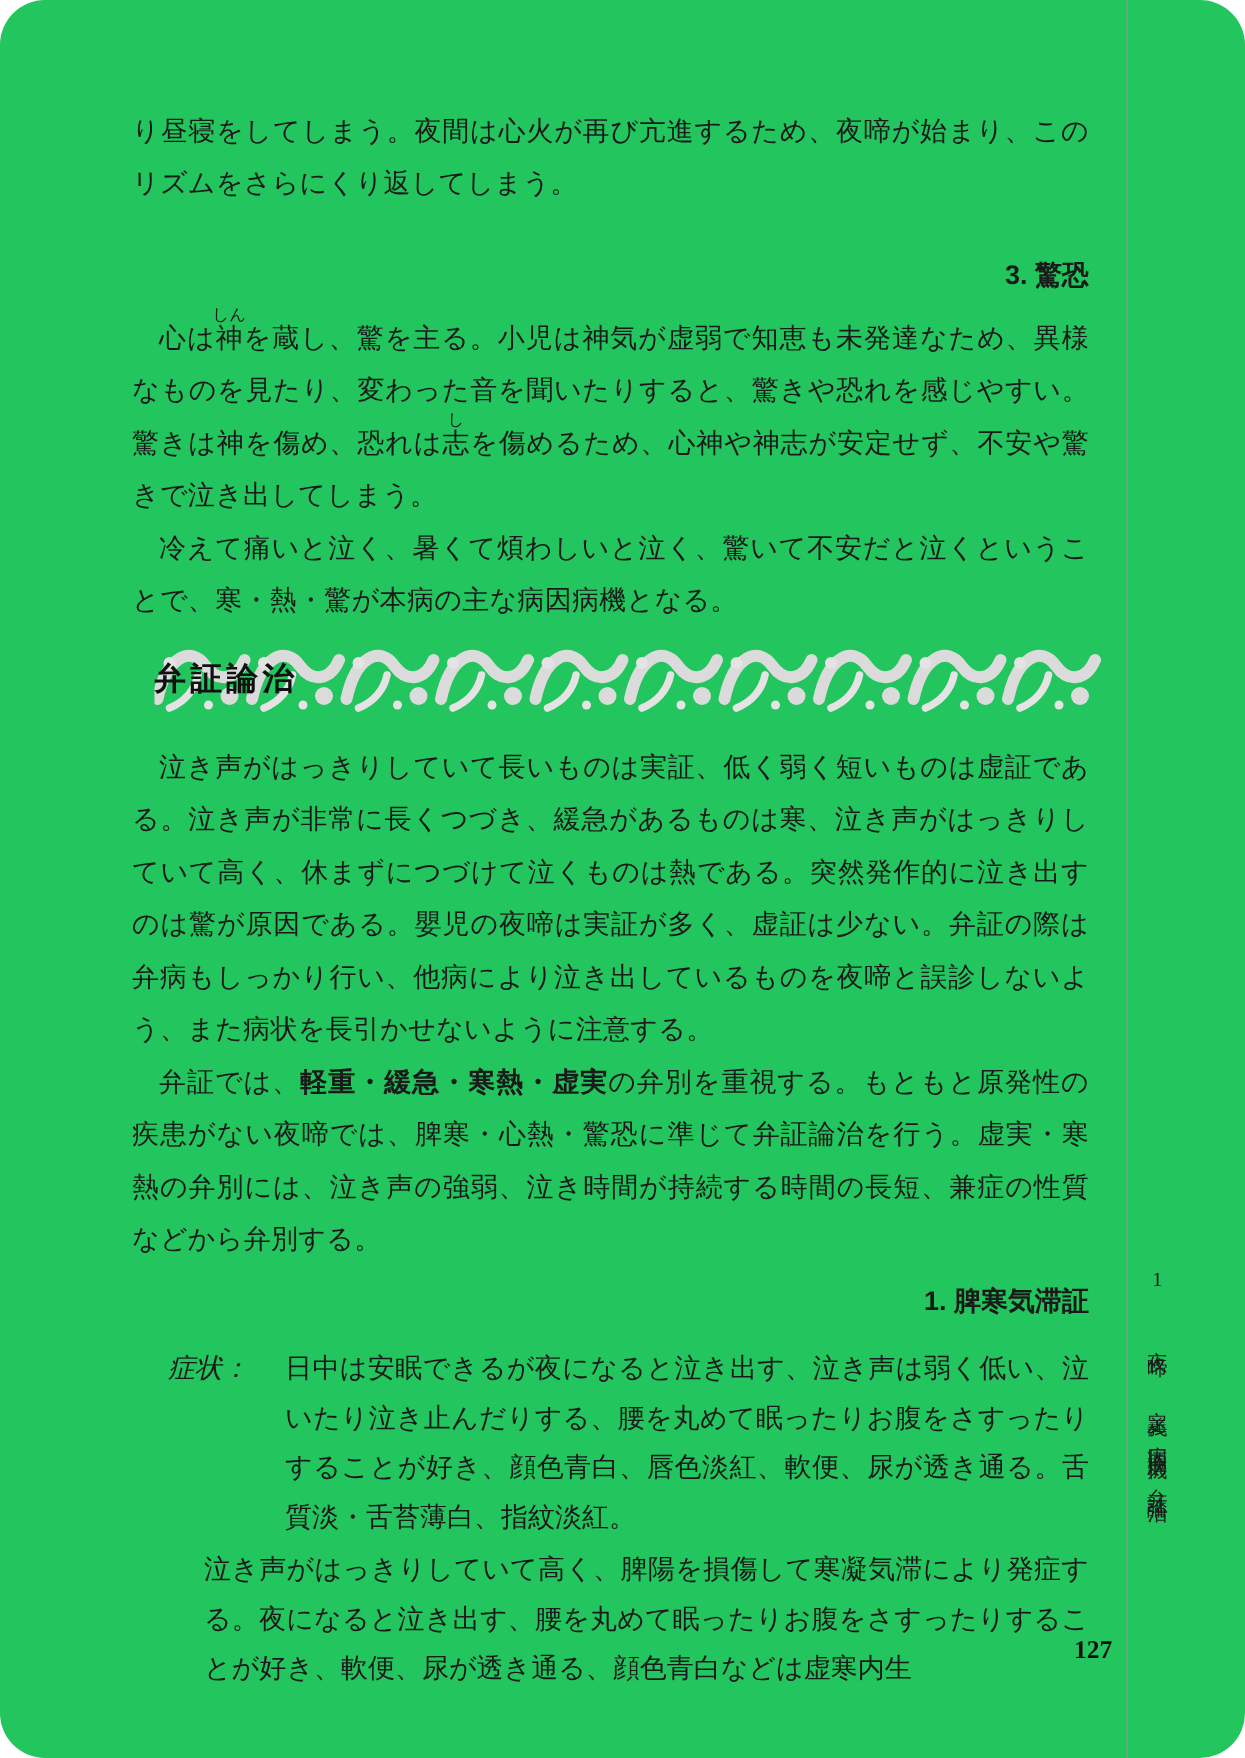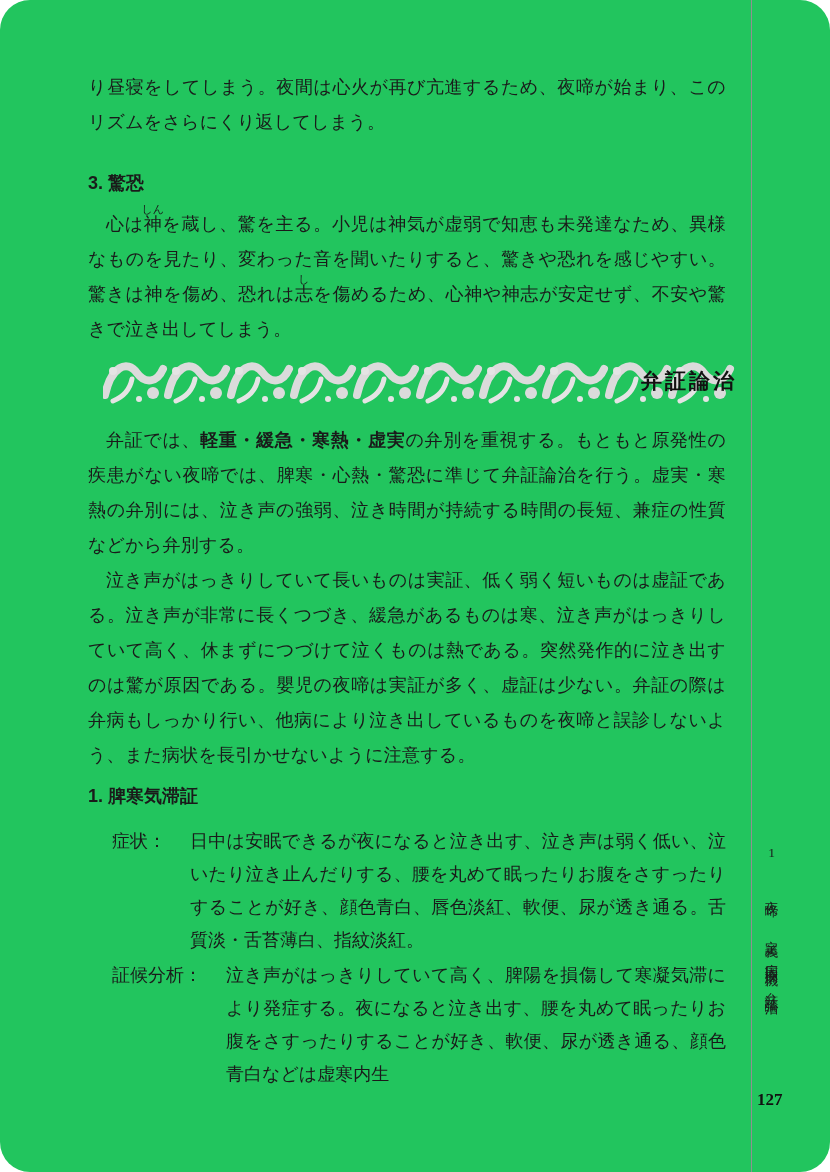--- a/index.html
+++ b/index.html
@@ -36,50 +36,51 @@
     font-size: 11px;
     line-height: 1;
     letter-spacing: 0;
     font-family: "Liberation Serif", "DejaVu Serif", serif;
   }
   h3.sec-head {
     font-family: "Liberation Sans", "DejaVu Sans", sans-serif;
     font-weight: bold;
     font-size: 18px;
     line-height: 26px;
+    text-align: right;
   }
   .head-kyoukyou { margin-top: 30px; margin-bottom: 8px; }
   .head-hikan   { margin-top: 10px; margin-bottom: 16px; }
   .banner {
     position: relative;
     margin-left: 15px;
     margin-top: 8px;
     margin-bottom: 16px;
     width: 634px;
     height: 52px;
     display: flex;
     align-items: center;
-    justify-content: flex-end;
+    justify-content: flex-start;
   }
   .banner svg { position: absolute; left: 0; top: 0; }
   .banner-title {
     position: relative;
     z-index: 2;
     font-weight: bold;
     font-size: 21px;
     letter-spacing: 3px;
     color: #111111;
   }
   .hang {
     display: flex;
     margin-left: 24px;
     font-size: 18px;
     line-height: 33px;
   }
-  .hang-label { white-space: nowrap; flex: none; }
+  .hang-label { white-space: nowrap; flex: none; font-style: italic; }
   .hang-body  { flex: 1; text-align: justify; margin-left: 24px; }
   .hang-ana { margin-top: 2px; }
   .side-rule {
     position: absolute;
     left: 751px;
     top: 0;
     width: 1px;
     height: 1172px;
     background: #909090;
   }
@@ -91,41 +92,42 @@
     text-orientation: upright;
     font-size: 13.5px;
     letter-spacing: 3px;
     color: #1a1a1a;
     font-family: "Liberation Serif", "DejaVu Serif", serif;
   }
   .sidebar .ch-no  { margin-bottom: 12px; letter-spacing: 0; }
   .sidebar .ch-title { margin-bottom: 16px; }
   .pageno {
     position: absolute;
-    left: 757px;
+    left: 716px;
     top: 1090px;
     font-size: 17px;
     font-weight: 600;
     font-family: "Liberation Serif", "DejaVu Serif", serif;
     color: #111111;
   }
 </style>
 </head>
 <body>
 
 <div class="page">
 
   <div class="content">
 
     <p class="body">り昼寝をしてしまう。夜間は心火が再び亢進するため、夜啼が始まり、このリズムをさらにくり返してしまう。</p>
 
     <h3 class="sec-head head-kyoukyou">3. 驚恐</h3>
 
     <p class="body indent"><span>心は</span><ruby><span>神</span><rt>しん</rt></ruby><span>を蔵し、驚を主る。小児は神気が虚弱で知恵も未発達なため、異様なものを見たり、変わった音を聞いたりすると、驚きや恐れを感じやすい。驚きは神を傷め、恐れは</span><ruby><span>志</span><rt>し</rt></ruby><span>を傷めるため、心神や神志が安定せず、不安や驚きで泣き出してしまう。</span></p>
 
+    <p class="body indent">冷えて痛いと泣く、暑くて煩わしいと泣く、驚いて不安だと泣くということで、寒・熱・驚が本病の主な病因病機となる。</p>
 
     <div class="banner">
       <svg width="634" height="52" viewBox="0 0 634 52" aria-hidden="true">
         <defs>
           <g id="flourish">
             <path d="M2 40 C 8 12, 24 4, 34 18 C 42 29, 54 28, 60 14" fill="none" stroke="#dbdbdb" stroke-width="8" stroke-linecap="round"></path>
             <path d="M10 46 C 20 42, 27 34, 29 24" fill="none" stroke="#e4e4e4" stroke-width="5" stroke-linecap="round"></path>
             <circle cx="50" cy="38" r="6" fill="#dbdbdb"></circle>
             <circle cx="10" cy="16" r="4" fill="#e4e4e4"></circle>
             <circle cx="36" cy="44" r="3" fill="#e4e4e4"></circle>
@@ -138,33 +140,32 @@
         <use href="#flourish" x="252"></use>
         <use href="#flourish" x="315"></use>
         <use href="#flourish" x="378"></use>
         <use href="#flourish" x="441"></use>
         <use href="#flourish" x="504"></use>
         <use href="#flourish" x="567"></use>
       </svg>
       <span class="banner-title">弁証論治</span>
     </div>
 
+    <p class="body indent">泣き声がはっきりしていて長いものは実証、低く弱く短いものは虚証である。泣き声が非常に長くつづき、緩急があるものは寒、泣き声がはっきりしていて高く、休まずにつづけて泣くものは熱である。突然発作的に泣き出すのは驚が原因である。嬰児の夜啼は実証が多く、虚証は少ない。弁証の際は弁病もしっかり行い、他病により泣き出しているものを夜啼と誤診しないよう、また病状を長引かせないように注意する。</p>
+
     <p class="body indent"><span>弁証では、</span><span class="bold-terms">軽重・緩急・寒熱・虚実</span><span>の弁別を重視する。もともと原発性の疾患がない夜啼では、脾寒・心熱・驚恐に準じて弁証論治を行う。虚実・寒熱の弁別には、泣き声の強弱、泣き時間が持続する時間の長短、兼症の性質などから弁別する。</span></p>
-
-    <p class="body indent">泣き声がはっきりしていて長いものは実証、低く弱く短いものは虚証である。泣き声が非常に長くつづき、緩急があるものは寒、泣き声がはっきりしていて高く、休まずにつづけて泣くものは熱である。突然発作的に泣き出すのは驚が原因である。嬰児の夜啼は実証が多く、虚証は少ない。弁証の際は弁病もしっかり行い、他病により泣き出しているものを夜啼と誤診しないよう、また病状を長引かせないように注意する。</p>
 
     <h3 class="sec-head head-hikan">1. 脾寒気滞証</h3>
 
     <div class="hang hang-sym">
       <span class="hang-label">症状：</span>
       <div class="hang-body">日中は安眠できるが夜になると泣き出す、泣き声は弱く低い、泣いたり泣き止んだりする、腰を丸めて眠ったりお腹をさすったりすることが好き、顔色青白、唇色淡紅、軟便、尿が透き通る。舌質淡・舌苔薄白、指紋淡紅。</div>
     </div>
 
     <div class="hang hang-ana">
-      <span class="hang-label">証候分析：</span>
       <div class="hang-body">泣き声がはっきりしていて高く、脾陽を損傷して寒凝気滞により発症する。夜になると泣き出す、腰を丸めて眠ったりお腹をさすったりすることが好き、軟便、尿が透き通る、顔色青白などは虚寒内生</div>
     </div>
 
   </div>
 
   <div class="side-rule"></div>
 
   <div class="sidebar">
     <span class="ch-no">1</span>
     <span class="ch-title">夜啼</span>

